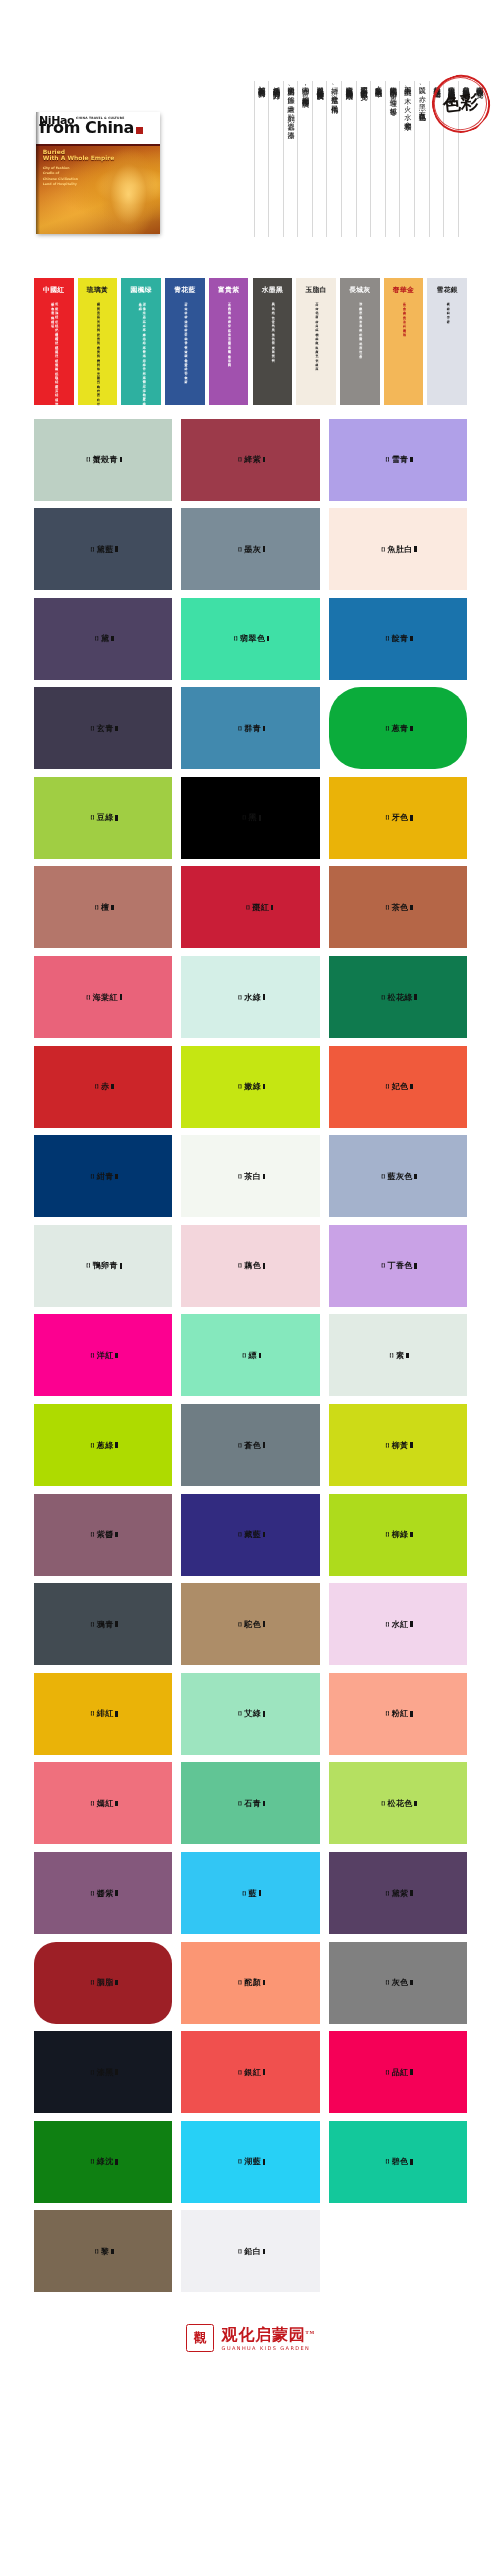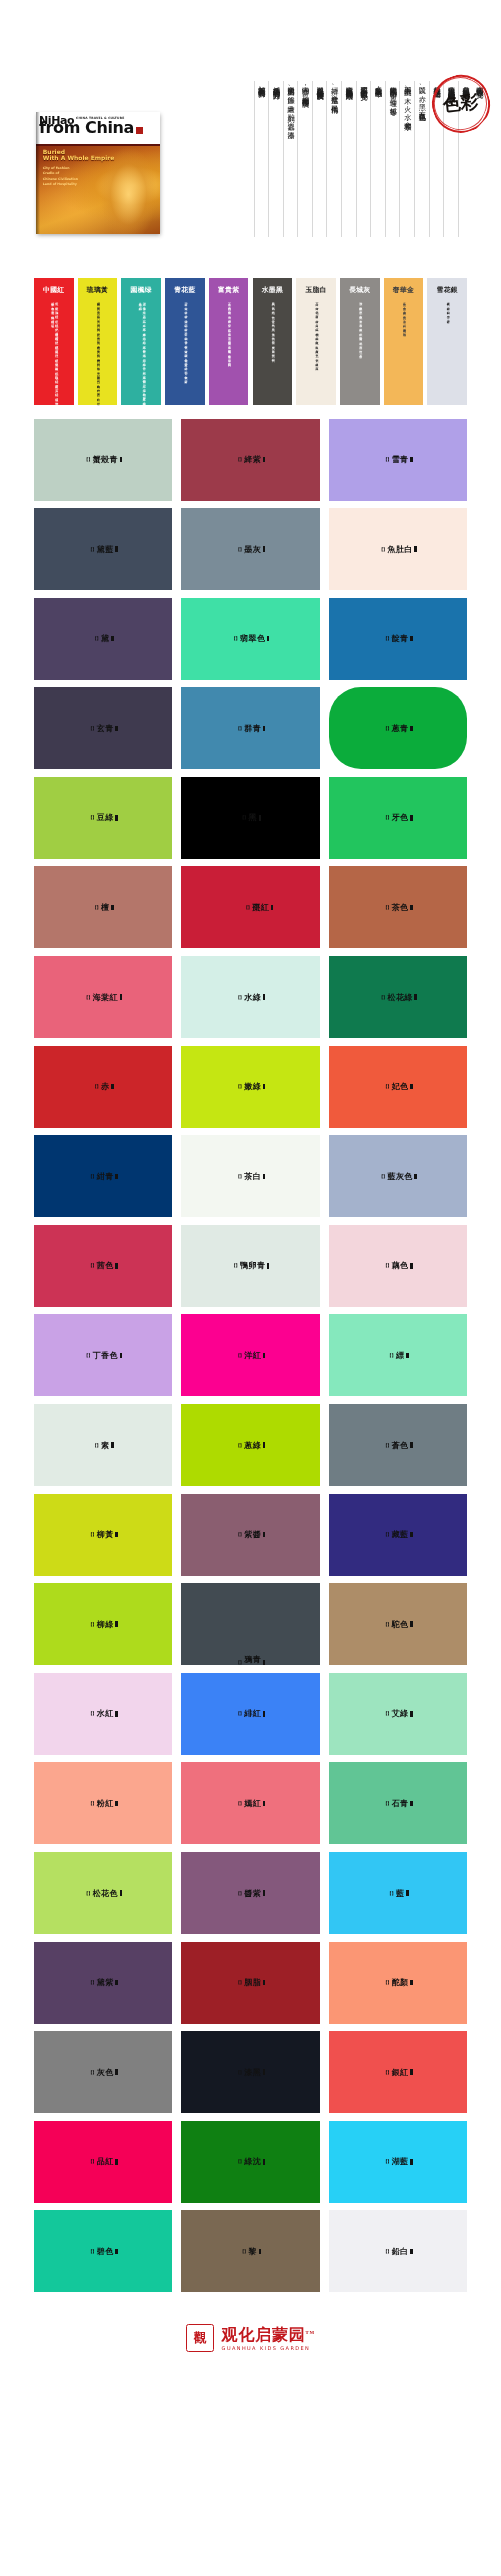--- a/index.html
+++ b/index.html
@@ -186,21 +186,21 @@
         <div class="cat-list">烏黑色 墨色 緇色 玄色 玄青 皂色 烏黑 漆黑 黛色 鴉青 炭黑 墨灰 黧黑 鐵色</div>
       </div>
       <div class="cat" style="background: rgb(243, 236, 225); color: rgb(26, 26, 26);">
         <div class="cat-title">玉脂白</div>
         <div class="cat-list">茶白 雪白 霜色 蒼白 粉白 月白 縞白 胡粉色 鉛白 魚肚白 乳白 象牙白 玉色 素色 銀白 茶白</div>
       </div>
       <div class="cat" style="background: rgb(142, 139, 136); color: rgb(255, 255, 255);">
         <div class="cat-title">長城灰</div>
         <div class="cat-list">淺灰 銀鼠色 蒼色 灰鼠色 黎灰 墨灰 靛灰色 鉛色 蟹殼青 鴿灰 藕灰 煙灰 石板灰</div>
       </div>
-      <div class="cat" style="background: rgb(243, 183, 88); color: #404040;">
+      <div class="cat" style="background: rgb(243, 183, 88); color: #b91c1c;">
         <div class="cat-title">奢華金</div>
         <div class="cat-list">紫金色 赤金色 田赤金色 黃金色 鎏金 銅色 蜜蠟黃 琥珀色</div>
       </div>
       <div class="cat" style="background: rgb(221, 224, 232); color: rgb(26, 26, 26);">
         <div class="cat-title">雪花銀</div>
         <div class="cat-list">老銀色 銀白 鉛白 雪青 素銀</div>
       </div>
     </div>
 </div>
 
@@ -268,21 +268,21 @@
     <div class="sw" style="background: rgb(160, 206, 67);">
       <span class="bk">【】</span>
       <span>豆綠</span>
       <span class="sq"></span>
     </div>
     <div class="sw" style="background: rgb(0, 0, 0);">
       <span class="bk">【】</span>
       <span>黑</span>
       <span class="sq"></span>
     </div>
-    <div class="sw" style="background: #22c55e;">
+    <div class="sw" style="background: #eab308;">
       <span class="bk">【】</span>
       <span>牙色</span>
       <span class="sq"></span>
     </div>
     <div class="sw" style="background: rgb(180, 118, 106);">
       <span class="bk">【】</span>
       <span>檀</span>
       <span class="sq"></span>
     </div>
     <div class="sw" style="background: rgb(201, 30, 55); padding-left: 16px;">
@@ -333,25 +333,20 @@
     <div class="sw" style="background: rgb(243, 247, 241);">
       <span class="bk">【】</span>
       <span>茶白</span>
       <span class="sq"></span>
     </div>
     <div class="sw" style="background: rgb(164, 178, 204);">
       <span class="bk">【】</span>
       <span>藍灰色</span>
       <span class="sq"></span>
     </div>
-    <div class="sw" style="background: rgb(204, 51, 85);">
-      <span class="bk">【】</span>
-      <span>茜色</span>
-      <span class="sq"></span>
-    </div>
     <div class="sw" style="background: rgb(224, 234, 228);">
       <span class="bk">【】</span>
       <span>鴨卵青</span>
       <span class="sq"></span>
     </div>
     <div class="sw" style="background: rgb(243, 214, 220);">
       <span class="bk">【】</span>
       <span>藕色</span>
       <span class="sq"></span>
     </div>
@@ -398,36 +393,36 @@
     <div class="sw" style="background: rgb(50, 43, 128);">
       <span class="bk">【】</span>
       <span>藏藍</span>
       <span class="sq"></span>
     </div>
     <div class="sw" style="background: rgb(174, 219, 28);">
       <span class="bk">【】</span>
       <span>柳綠</span>
       <span class="sq"></span>
     </div>
-    <div class="sw" style="background: rgb(66, 75, 82); align-items: flex-end;">
+    <div class="sw" style="background: rgb(66, 75, 82);">
       <span class="bk">【】</span>
       <span>鴉青</span>
       <span class="sq"></span>
     </div>
     <div class="sw" style="background: rgb(173, 141, 104);">
       <span class="bk">【】</span>
       <span>駝色</span>
       <span class="sq"></span>
     </div>
     <div class="sw" style="background: rgb(242, 213, 236); justify-content: center;">
       <span class="bk">【】</span>
       <span>水紅</span>
       <span class="sq"></span>
     </div>
-    <div class="sw" style="background: #3b82f6;">
+    <div class="sw" style="background: #eab308;">
       <span class="bk">【】</span>
       <span>緋紅</span>
       <span class="sq"></span>
     </div>
     <div class="sw" style="background: rgb(157, 228, 191);">
       <span class="bk">【】</span>
       <span>艾綠</span>
       <span class="sq"></span>
     </div>
     <div class="sw" style="background: rgb(251, 166, 142);">
@@ -458,21 +453,21 @@
     <div class="sw" style="background: rgb(50, 198, 244);">
       <span class="bk">【】</span>
       <span>藍</span>
       <span class="sq"></span>
     </div>
     <div class="sw" style="background: rgb(87, 64, 100);">
       <span class="bk">【】</span>
       <span>黛紫</span>
       <span class="sq"></span>
     </div>
-    <div class="sw" style="background: rgb(157, 31, 38);">
+    <div class="sw" style="background: rgb(157, 31, 38); border-radius: 22px;">
       <span class="bk">【】</span>
       <span>胭脂</span>
       <span class="sq"></span>
     </div>
     <div class="sw" style="background: rgb(251, 150, 116);">
       <span class="bk">【】</span>
       <span>酡顏</span>
       <span class="sq"></span>
     </div>
     <div class="sw" style="background: rgb(128, 128, 128);">

